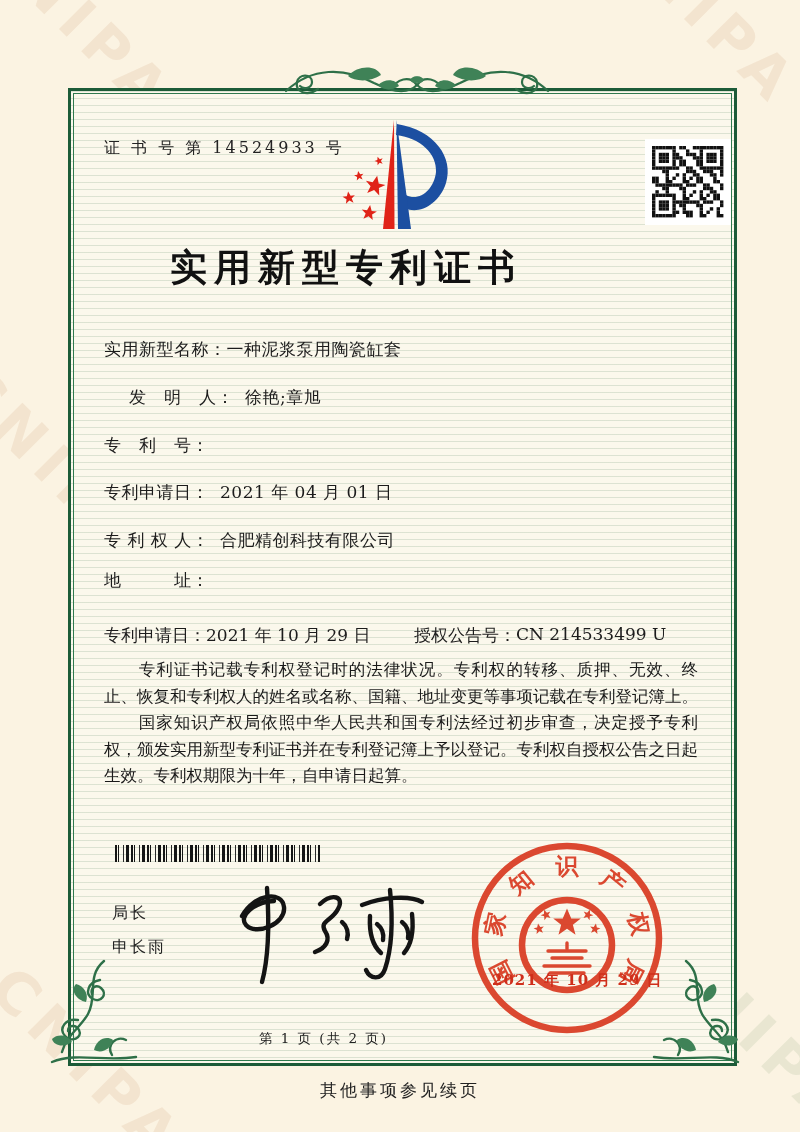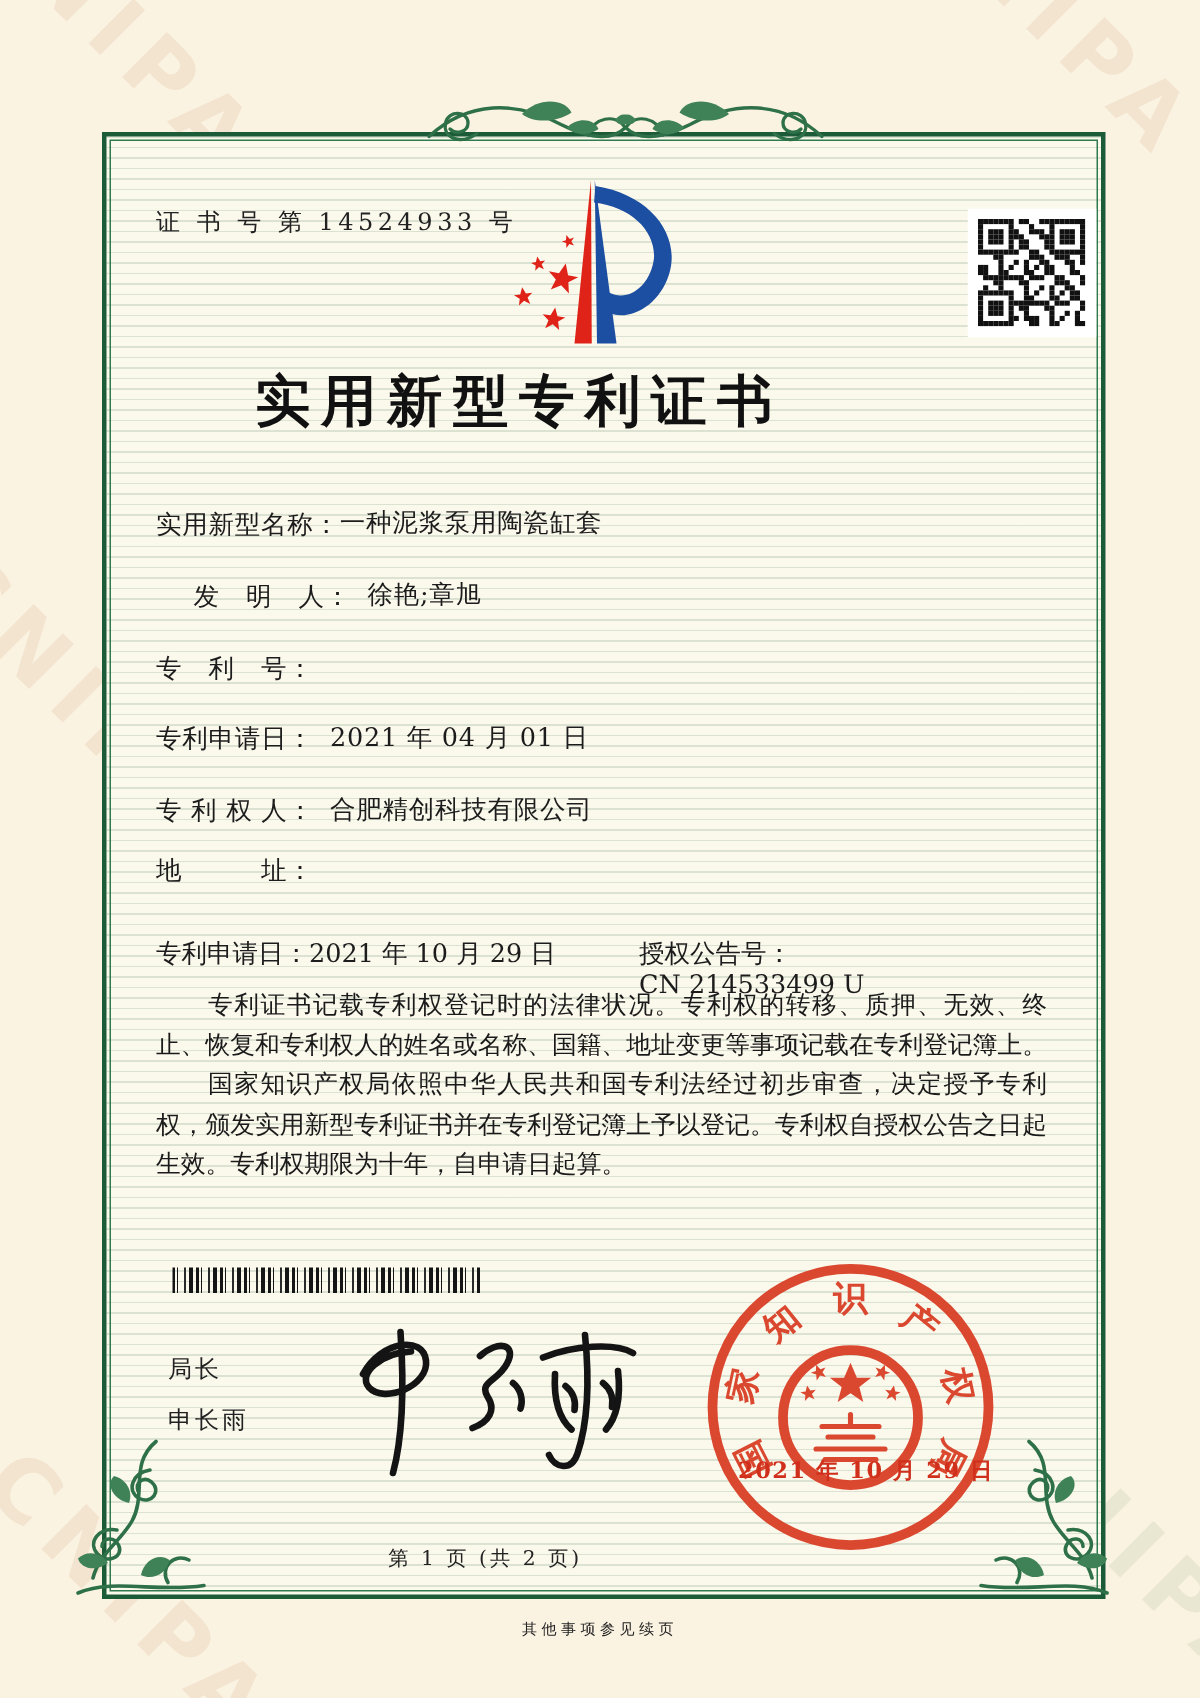--- a/index.html
+++ b/index.html
@@ -80,21 +80,21 @@
   .seal-date{
     position:absolute;left:492px;top:971px;width:160px;z-index:7;
     font-size:15px;font-weight:bold;letter-spacing:1px;color:#cf2f1b;white-space:nowrap;
   }
   .page-indicator{
     position:absolute;left:0;top:1030px;width:647px;text-align:center;z-index:5;
     font-size:13.5px;letter-spacing:2px;color:#222;
   }
   .footer-note{
     position:absolute;left:0;top:1079px;width:800px;text-align:center;z-index:5;
-    font-size:10px;letter-spacing:3px;color:#222;
+    font-size:17px;letter-spacing:3px;color:#222;
   }
 </style>
 </head>
 <body>
 
 <div class="wm" style="left:-45px;top:-15px;">CNIPA</div>
 <div class="wm" style="left:580px;top:-25px;">CNIPA</div>
 <div class="wm" style="left:-70px;top:430px;">CNIPA</div>
 <div class="wm" style="left:425px;top:300px;">CNIPA</div>
 <div class="wm" style="left:245px;top:640px;">CNIPA</div>
@@ -432,21 +432,21 @@
   <span class="field-value">合肥精创科技有限公司</span>
 </div>
 <div class="field-row" style="top:569px;">
   <span class="field-label">地　　　址：</span>
 </div>
 <div class="field-row" style="top:624px;">
   <span class="grant-pair" style="left:0;">
     <span>专利申请日：</span>
     <span>2021 年 10 月 29 日</span>
   </span>
-  <span class="grant-pair" style="left:322px;flex-direction:column;">
+  <span class="grant-pair" style="left:310px;">
     <span>授权公告号：</span>
     <span>CN 214533499 U</span>
   </span>
 </div>
 
 <div class="body-text">
   <p>专利证书记载专利权登记时的法律状况。专利权的转移、质押、无效、终止、恢复和专利权人的姓名或名称、国籍、地址变更等事项记载在专利登记簿上。</p>
   <p>国家知识产权局依照中华人民共和国专利法经过初步审查，决定授予专利权，颁发实用新型专利证书并在专利登记簿上予以登记。专利权自授权公告之日起生效。专利权期限为十年，自申请日起算。</p>
 </div>
 

